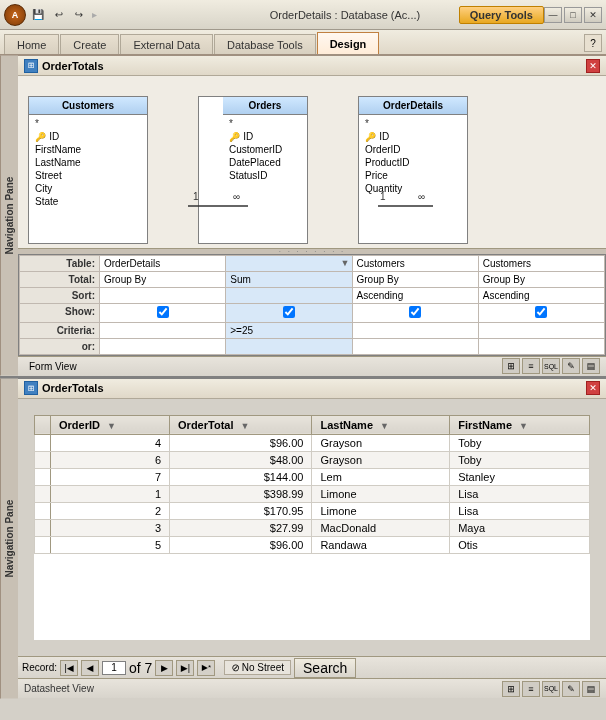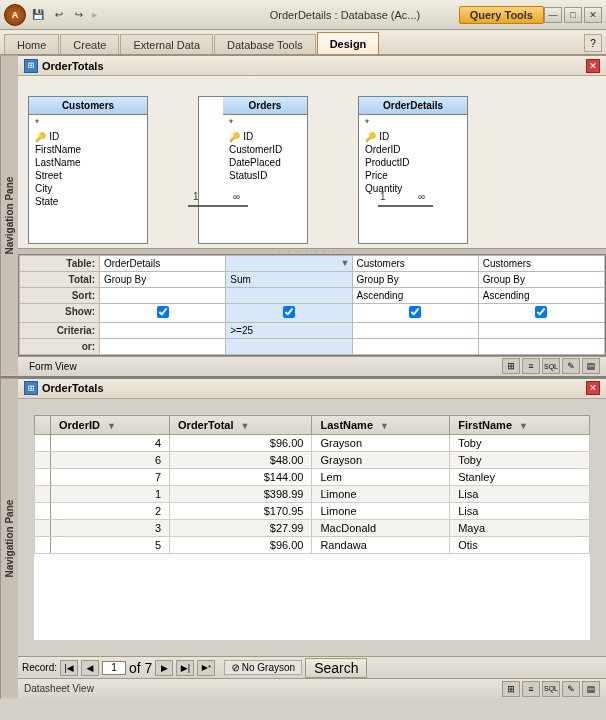--- a/index.html
+++ b/index.html
@@ -703,21 +703,21 @@
           <span style="font-size:10px;">Record:</span>
           <button class="nav-btn">|◀</button>
           <button class="nav-btn">◀</button>
           <input class="record-input" value="1" style="">
           <span style="font-size:14px;">of 7</span>
           <button class="nav-btn">▶</button>
           <button class="nav-btn">▶|</button>
           <button class="nav-btn" style="font-size:8px;">▶*</button>
           <div class="filter-status">
             <span>⊘</span>
-            <span>No Grayson</span>
+            <span>No Street</span>
           </div>
           <button class="search-btn">Search</button>
         </div>
 
         <div class="bottom-status">
           <span class="datasheet-view-label">Datasheet View</span>
           <div class="bottom-status-icons">
             <div class="status-icon-sm">⊞</div>
             <div class="status-icon-sm">≡</div>
             <div class="status-icon-sm" style="font-size:7px;">SQL</div>

